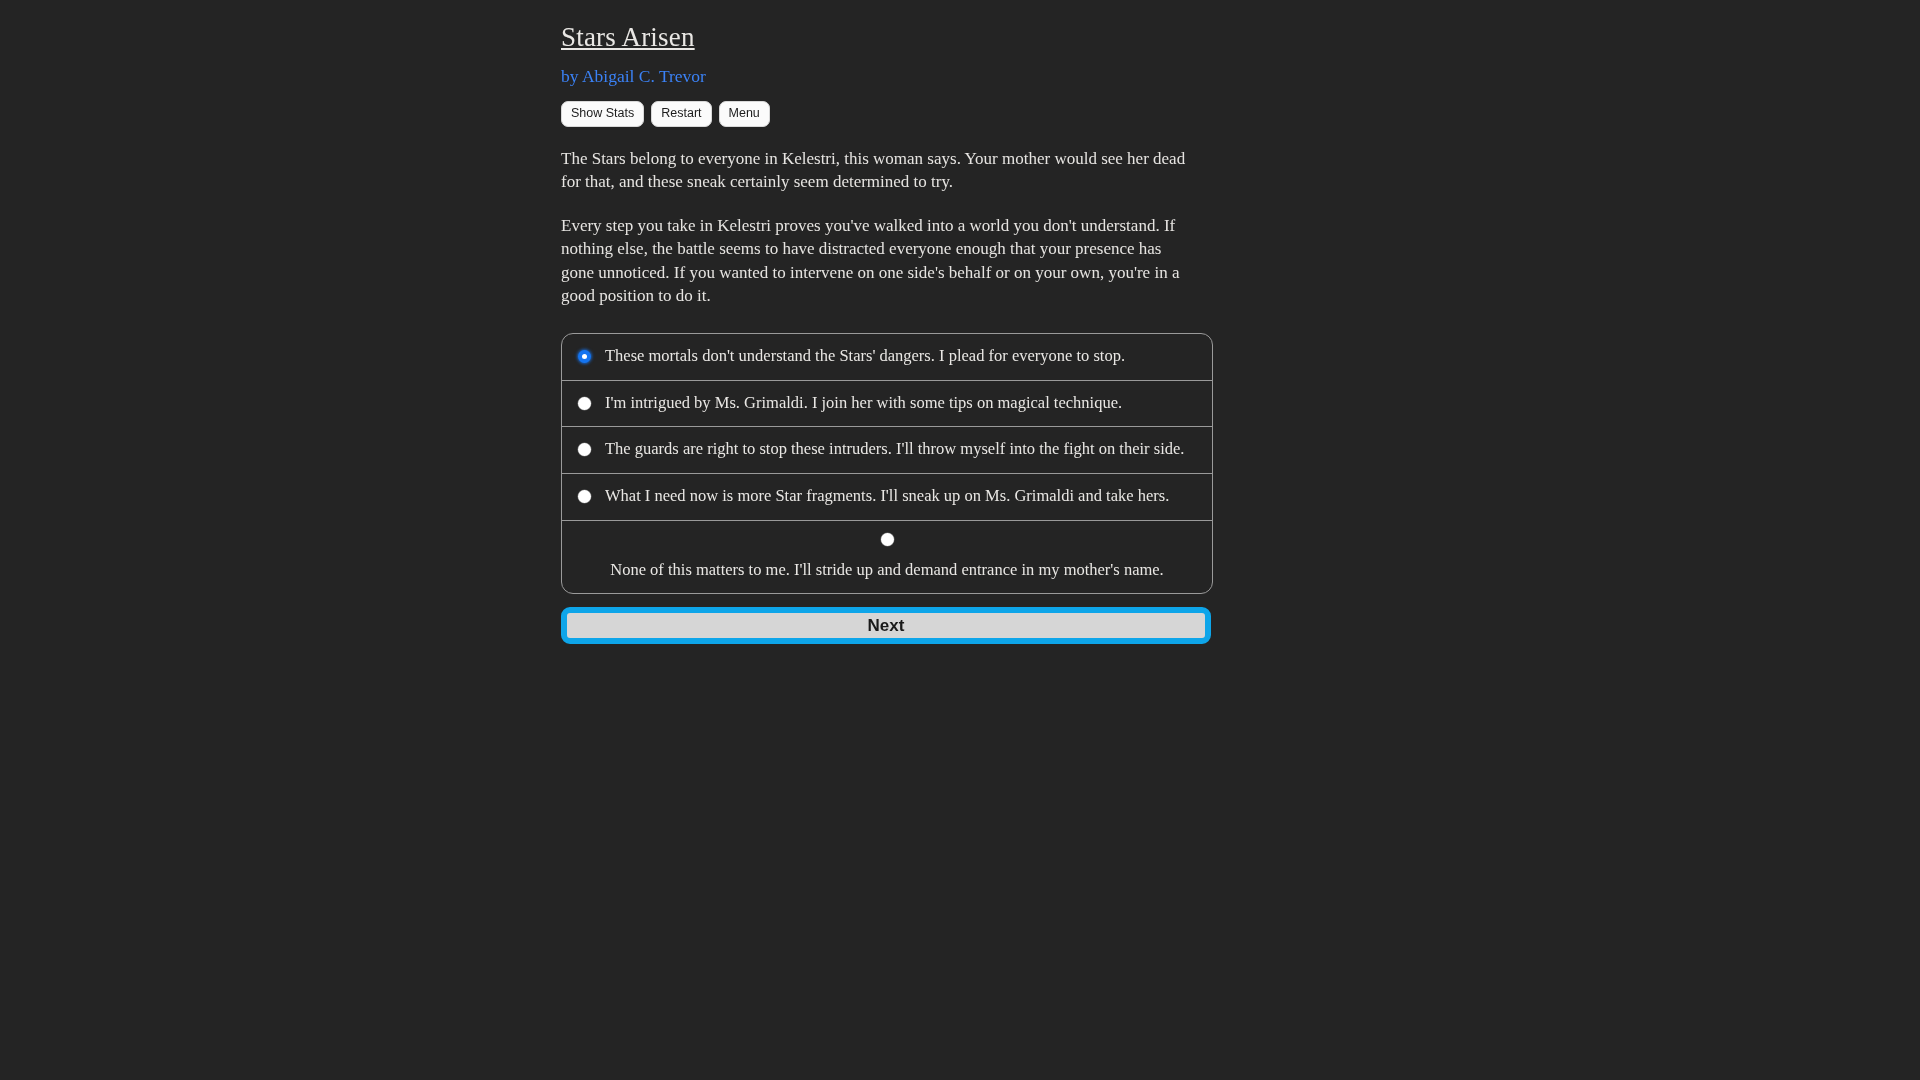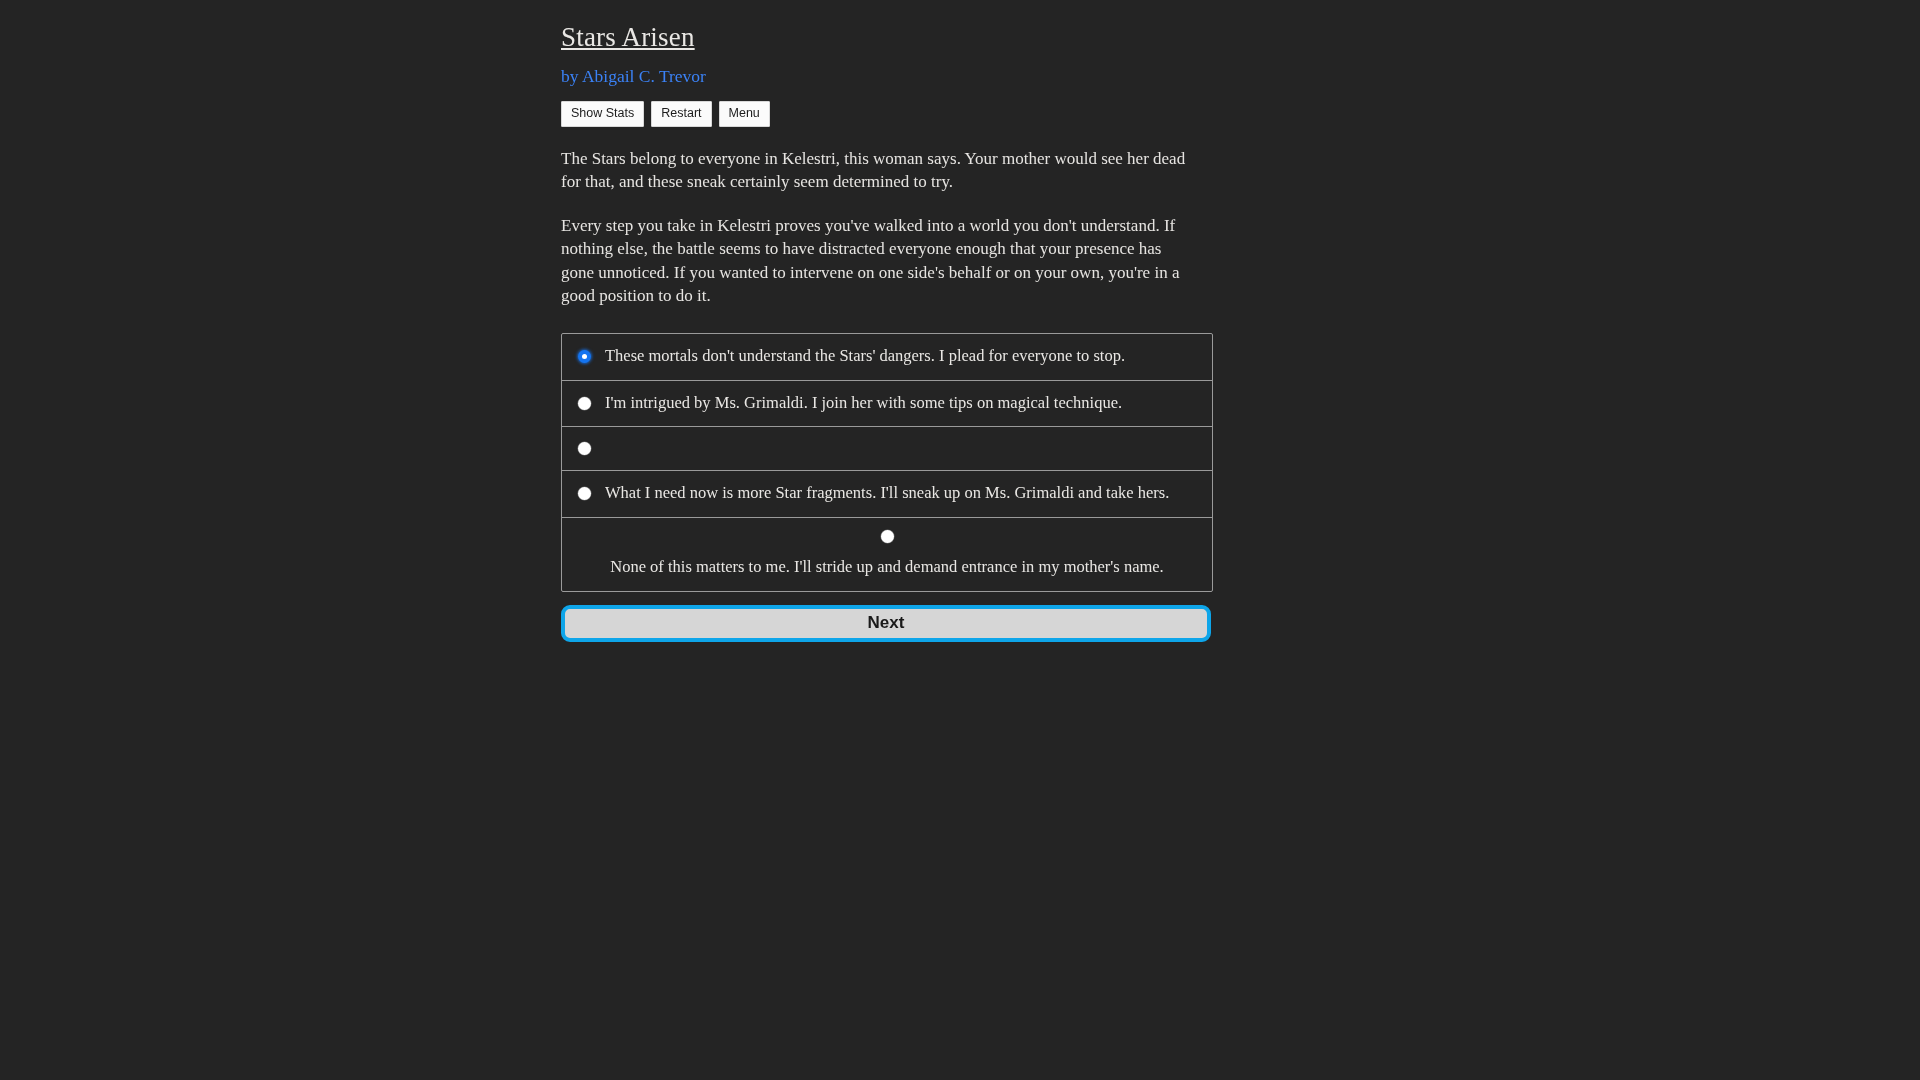--- a/index.html
+++ b/index.html
@@ -47,21 +47,21 @@
     gap: 7px;
     align-items: center;
   }
   .toolbar-button {
     font-family: "Liberation Sans", "DejaVu Sans", sans-serif;
     font-size: 12.5px;
     line-height: 1;
     color: #1c1c1c;
     background: #fbfbfb;
     border: 1px solid #d8d8d8;
-    border-radius: 1px;
+    border-radius: 7px;
     padding: 5px 9px 6px 9px;
     cursor: pointer;
     white-space: nowrap;
   }
 
   .story-paragraph {
     font-family: "Liberation Serif", "DejaVu Serif", serif;
     font-size: 17px;
     line-height: 1.37;
     color: #e6e4e1;
@@ -71,21 +71,21 @@
   }
   .story-paragraph.second {
     padding-top: 21px;
     max-width: 632px;
   }
 
   .choices {
     margin-top: 26px;
     width: 650px;
     border: 1px solid #9a9a9a;
-    border-radius: 2px;
+    border-radius: 12px;
     overflow: hidden;
     background: transparent;
   }
   .choice-row {
     display: flex;
     align-items: center;
     gap: 14px;
     padding: 12px 16px 13px 16px;
     min-height: 18px;
     border-bottom: 1px solid #9a9a9a;
@@ -131,21 +131,21 @@
 
   .next-button {
     margin-top: 13px;
     width: 650px;
     box-sizing: border-box;
     display: flex;
     align-items: center;
     justify-content: center;
     height: 37px;
     background: #d6d6d6;
-    border: 4px solid #0ea5e9;
+    border: 6px solid #0ea5e9;
     border-radius: 9px;
     font-family: "Liberation Sans", "DejaVu Sans", sans-serif;
     font-size: 17px;
     font-weight: bold;
     color: #1a1a1a;
     cursor: pointer;
   }
 </style>
 </head>
 <body>
@@ -173,20 +173,21 @@
       <span class="choice-label">These mortals don't understand the Stars' dangers. I plead for everyone to stop.</span>
     </div>
 
     <div class="choice-row">
       <span class="radio"></span>
       <span class="choice-label">I'm intrigued by Ms. Grimaldi. I join her with some tips on magical technique.</span>
     </div>
 
     <div class="choice-row">
       <span class="radio"></span>
+      <span class="choice-label">The guards are right to stop these intruders. I'll throw myself into the fight on their side.</span>
     </div>
 
     <div class="choice-row">
       <span class="radio"></span>
       <span class="choice-label">What I need now is more Star fragments. I'll sneak up on Ms. Grimaldi and take hers.</span>
     </div>
 
     <div class="choice-row">
       <span class="radio"></span>
       <span class="choice-label">None of this matters to me. I'll stride up and demand entrance in my mother's name.</span>

